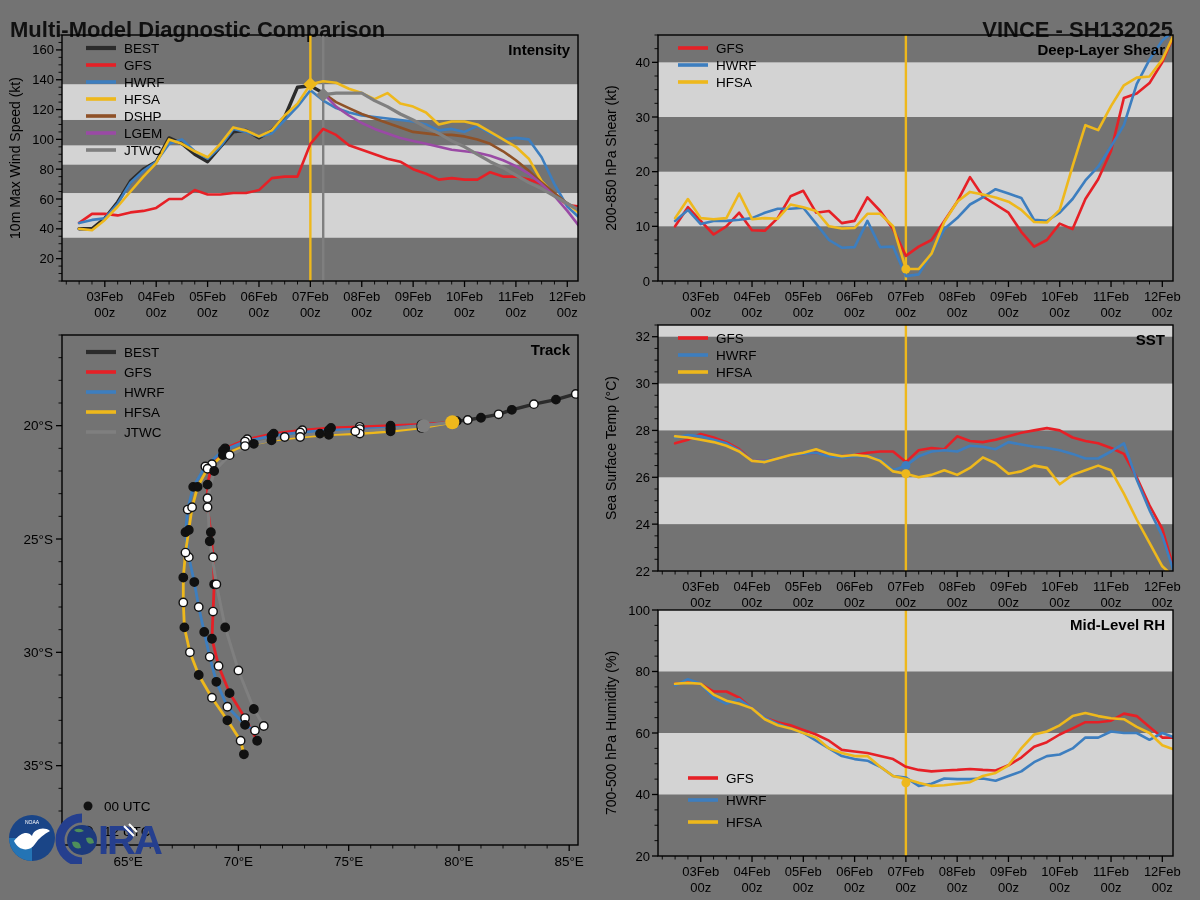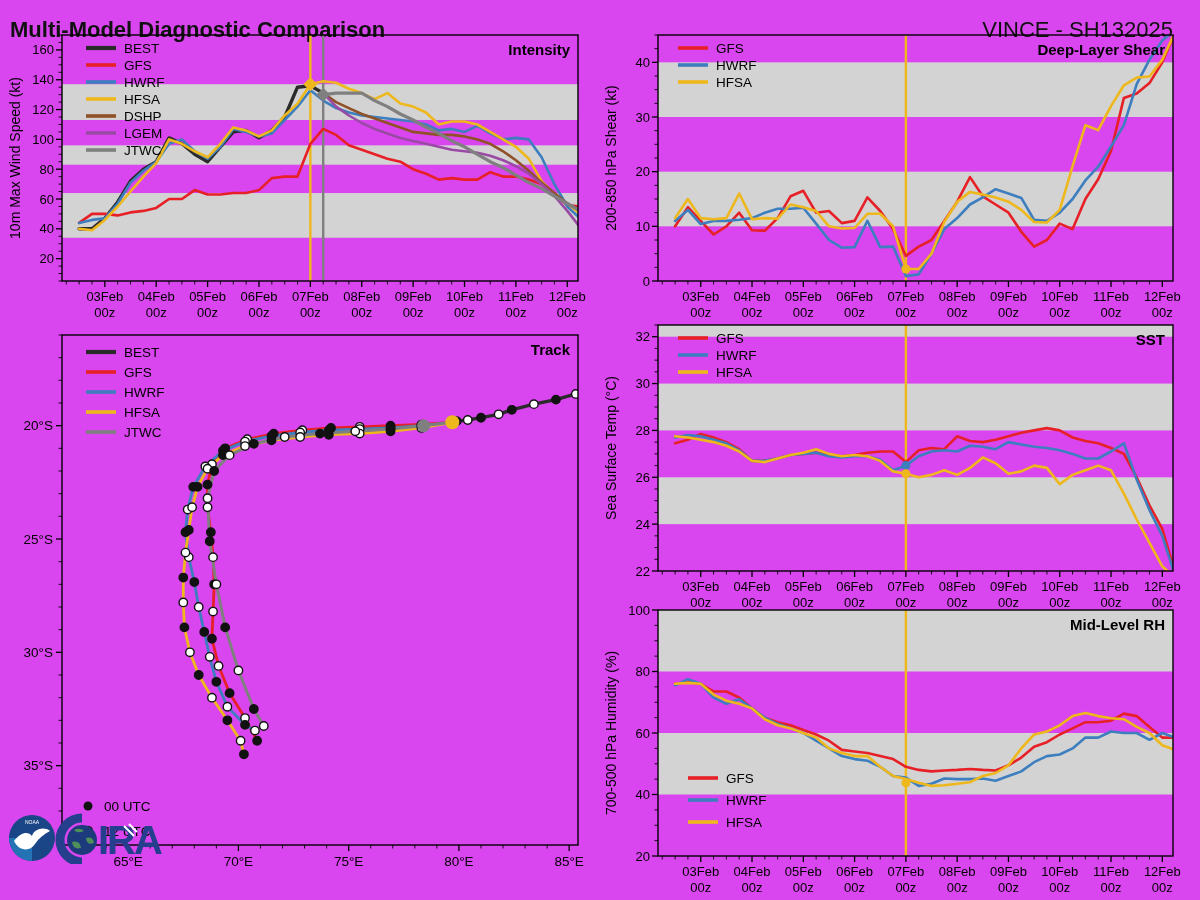--- a/index.html
+++ b/index.html
@@ -1,19 +1,19 @@
 <!DOCTYPE html>
 <html><head>
 <meta charset="utf-8">
 <style>
   html,body{margin:0;padding:0;background:#fff;}
-  .canvas{position:relative;width:1200px;height:900px;background:#d946ef;overflow:hidden;
+  .canvas{position:relative;width:1200px;height:900px;background:#737373;overflow:hidden;
           font-family:"Liberation Sans","DejaVu Sans",sans-serif;}
   .main-title{position:absolute;left:10px;top:2px;font-size:22px;font-weight:bold;color:#111;}
-  .storm-title{position:absolute;right:27px;top:2px;font-size:22px;font-weight:normal;color:#111;}
+  .storm-title{position:absolute;right:27px;top:2px;font-size:22px;font-weight:bold;color:#111;}
   #chart-svg{position:absolute;left:0;top:0;}
   #chart-svg text{font-family:"Liberation Sans","DejaVu Sans",sans-serif;fill:#000;}
   .logos{position:absolute;left:6px;top:812px;width:300px;height:52px;}
 </style>
 </head>
 <body>
 <div class="canvas">
 
 <h1 class="main-title">Multi-Model Diagnostic Comparison</h1>
 <h1 class="storm-title">VINCE - SH132025</h1>

